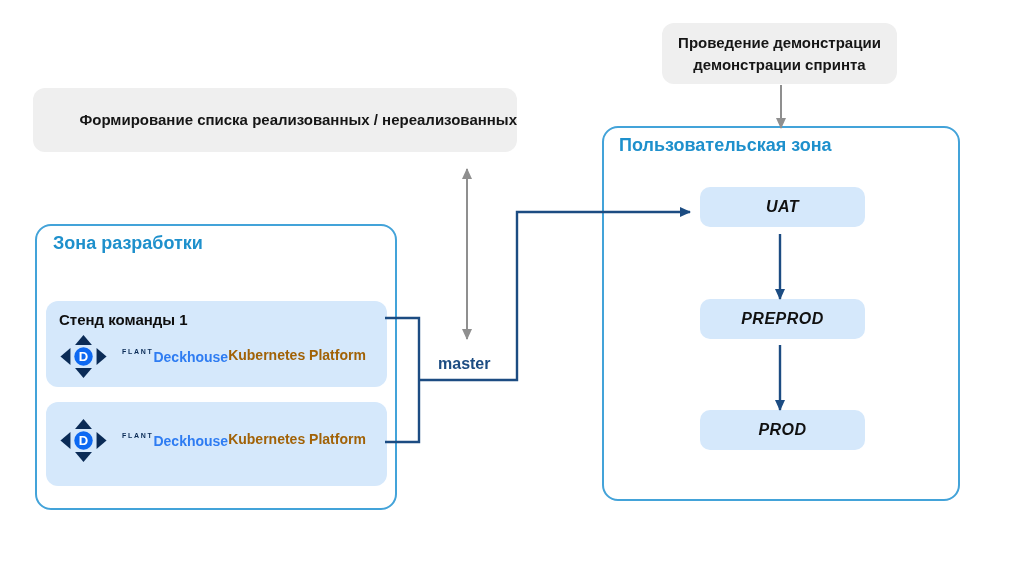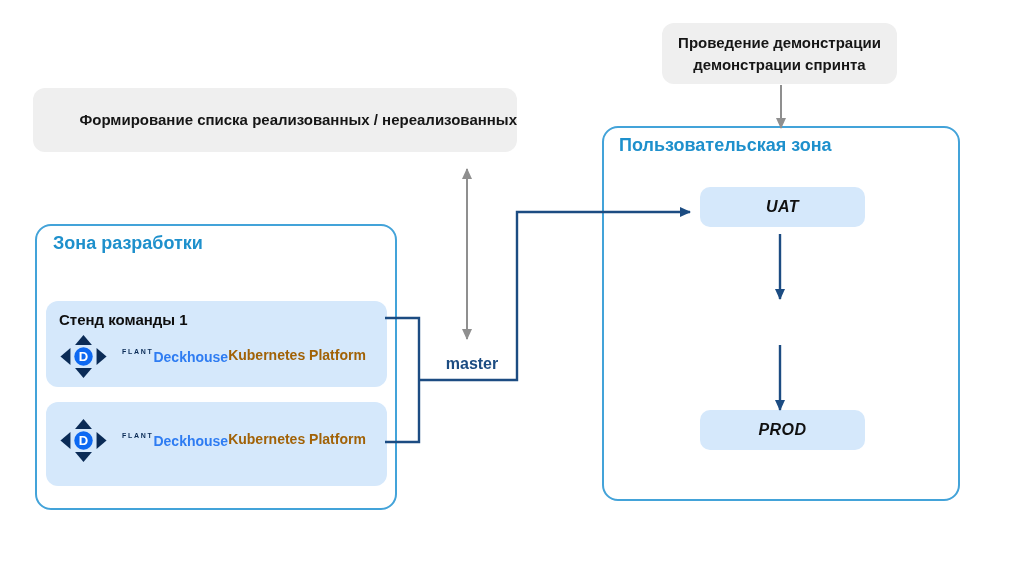--- a/index.html
+++ b/index.html
@@ -93,21 +93,21 @@
   .env-uat     { top: 59px;  }
   .env-preprod { top: 171px; }
   .env-prod    { top: 282px; }
 
   
   .master-label {
     position: absolute;
     left: 438px;
     top: 355px;
     width: 68px;
-    text-align: center;
+    text-align: left;
     font-size: 16px;
     font-weight: 700;
     color: #1c4c82;
   }
 
   
   .connector-layer {
     position: absolute;
     left: 0; top: 0;
     width: 1016px;
@@ -169,20 +169,21 @@
         </div>
       </div>
     </div>
   </div>
 
   <div class="master-label">master</div>
 
   <div class="zone zone-user">
     <div class="zone-title">Пользовательская зона</div>
     <div class="env-box env-uat">UAT</div>
+    <div class="env-box env-preprod">PREPROD</div>
     <div class="env-box env-prod">PROD</div>
   </div>
 
   <svg class="connector-layer" viewBox="0 0 1016 576">
     <defs>
       <marker id="arrNavy" markerUnits="userSpaceOnUse" markerWidth="12" markerHeight="12" refX="10" refY="5" orient="auto">
         <path d="M0 0 L11 5 L0 10 Z" fill="#1c4c82"></path>
       </marker>
       <marker id="arrGray" markerUnits="userSpaceOnUse" markerWidth="12" markerHeight="12" refX="10" refY="5" orient="auto">
         <path d="M0 0 L11 5 L0 10 Z" fill="#8f8f8f"></path>

